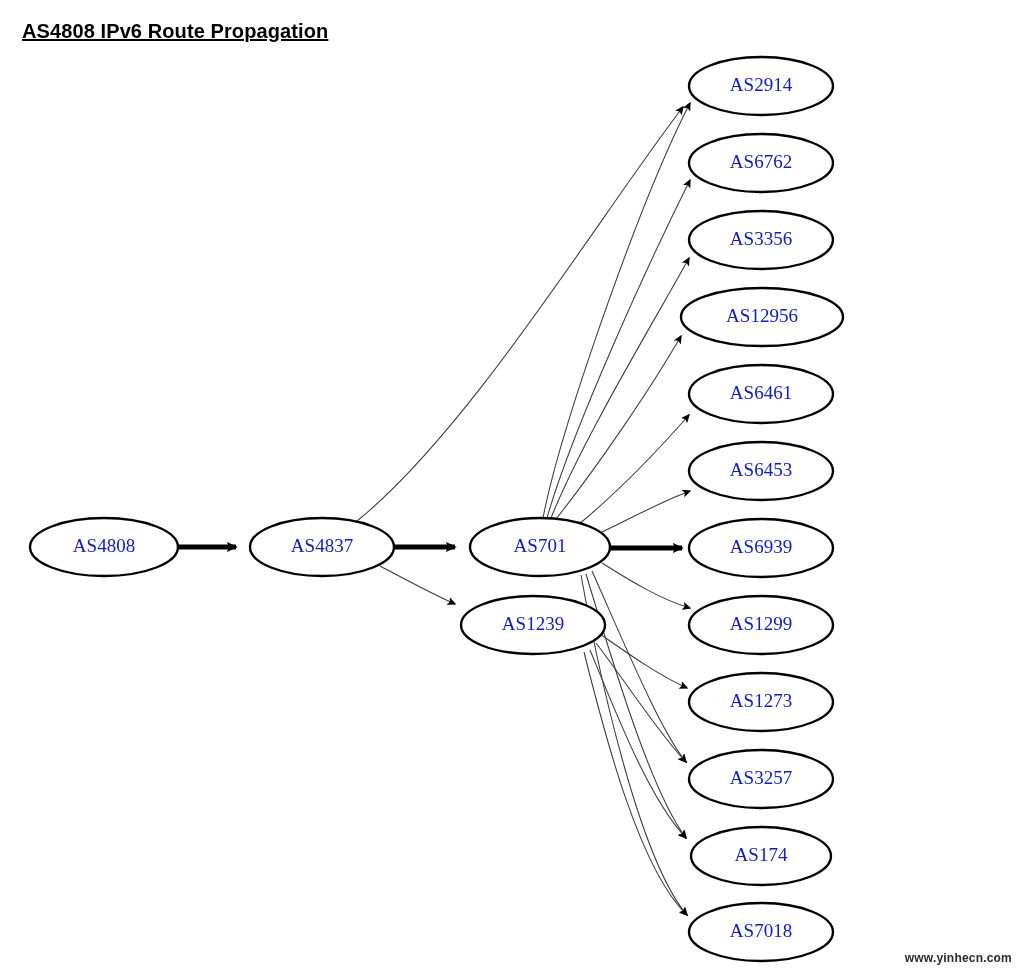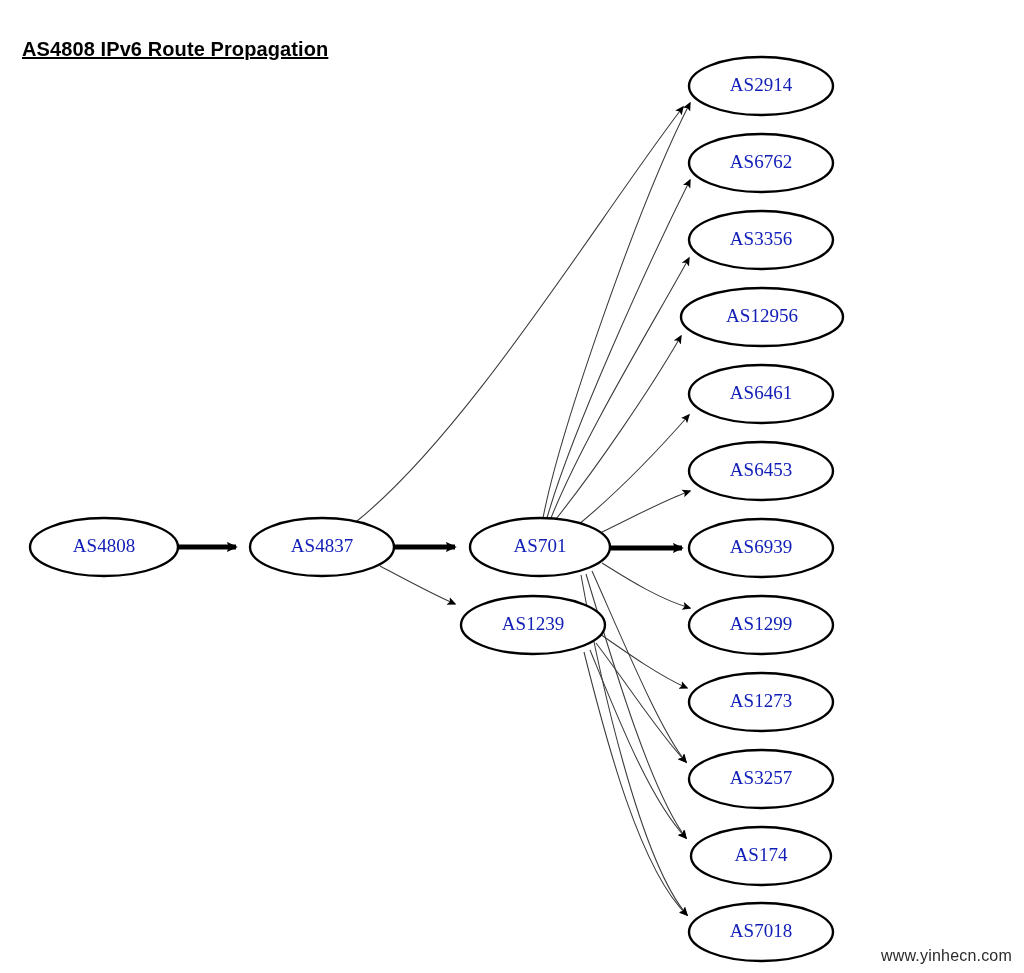--- a/index.html
+++ b/index.html
@@ -19,36 +19,36 @@
   #canvas {
     position: absolute;
     left: 0;
     top: 0;
     width: 1024px;
     height: 973px;
   }
   #title {
     position: absolute;
     left: 22px;
-    top: 38px;
+    top: 20px;
     font-family: "Liberation Sans", sans-serif;
     font-size: 20px;
     font-weight: bold;
     color: #000000;
     text-decoration: underline;
     letter-spacing: 0.1px;
     white-space: nowrap;
   }
   #watermark {
     position: absolute;
     right: 12px;
     bottom: 8px;
     font-family: "Liberation Sans", sans-serif;
-    font-size: 16px;
-    font-weight: normal;
+    font-size: 12px;
+    font-weight: bold;
     color: #2b2b2b;
     letter-spacing: 0.2px;
     white-space: nowrap;
   }
   svg text.node-label {
     font-family: "Liberation Serif", serif;
     font-size: 19px;
     fill: #1320b8;
     text-anchor: middle;
     dominant-baseline: middle;

